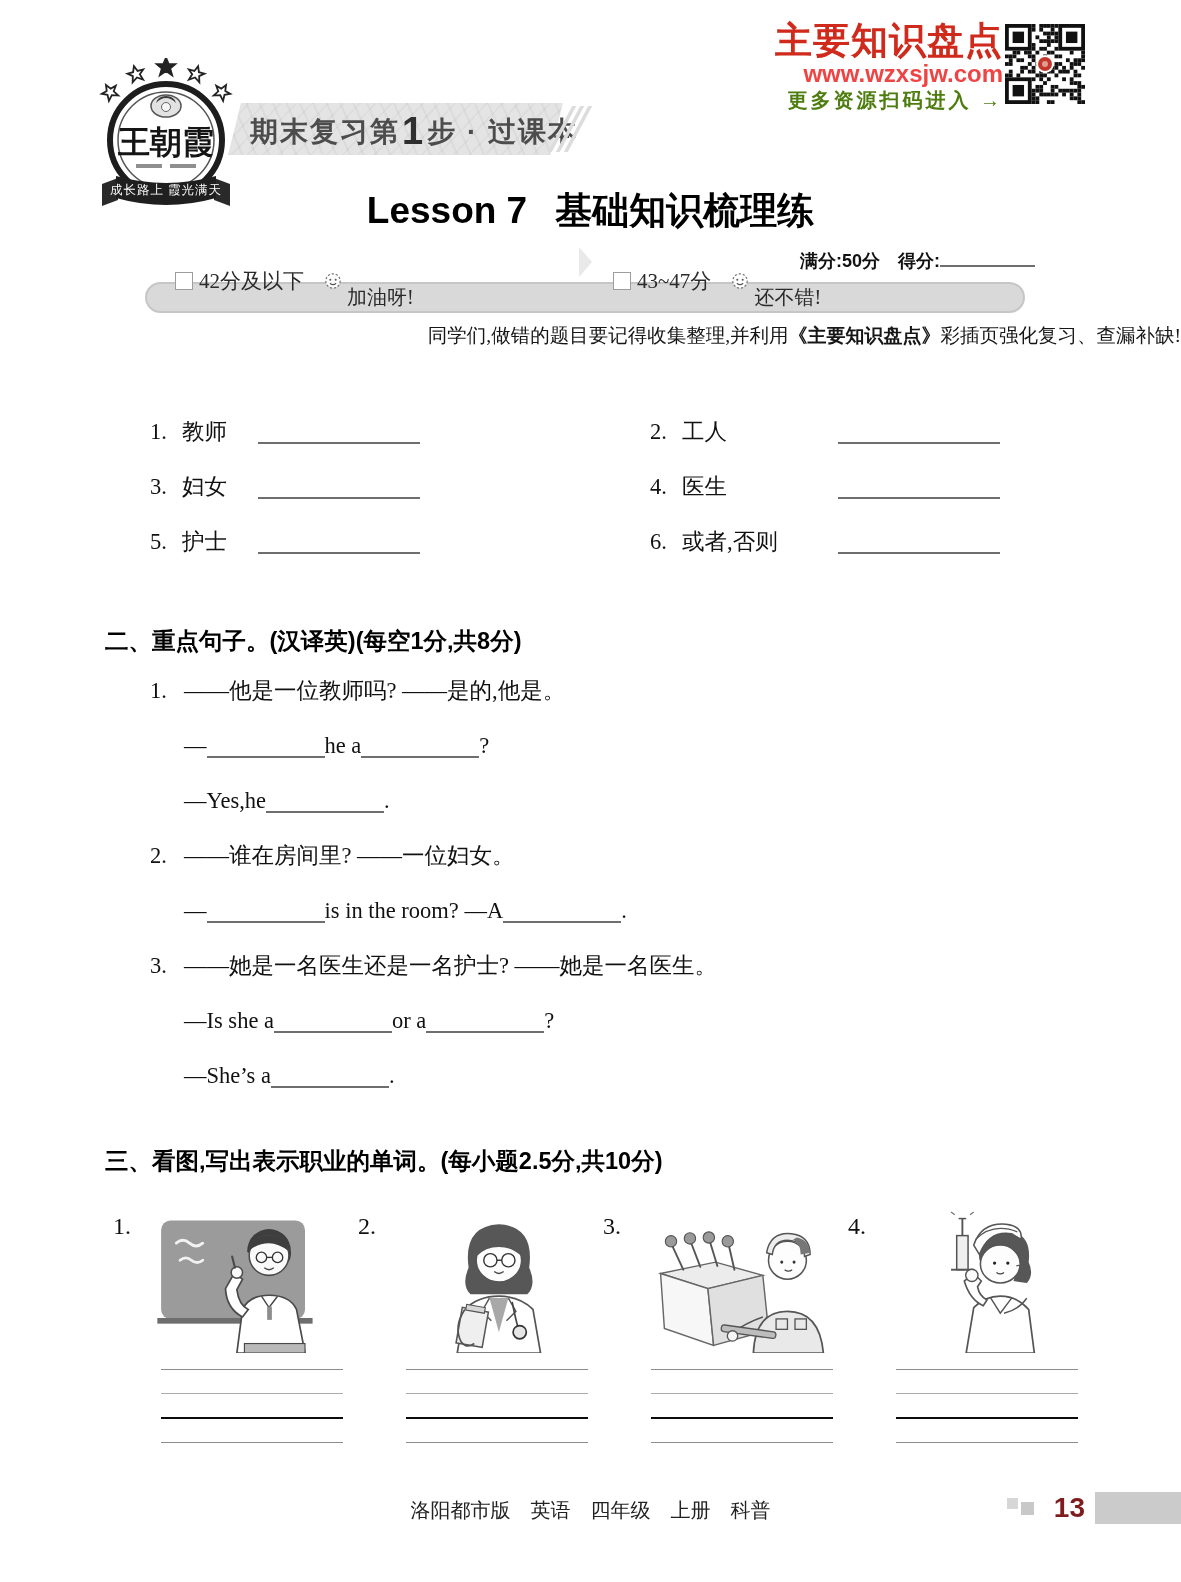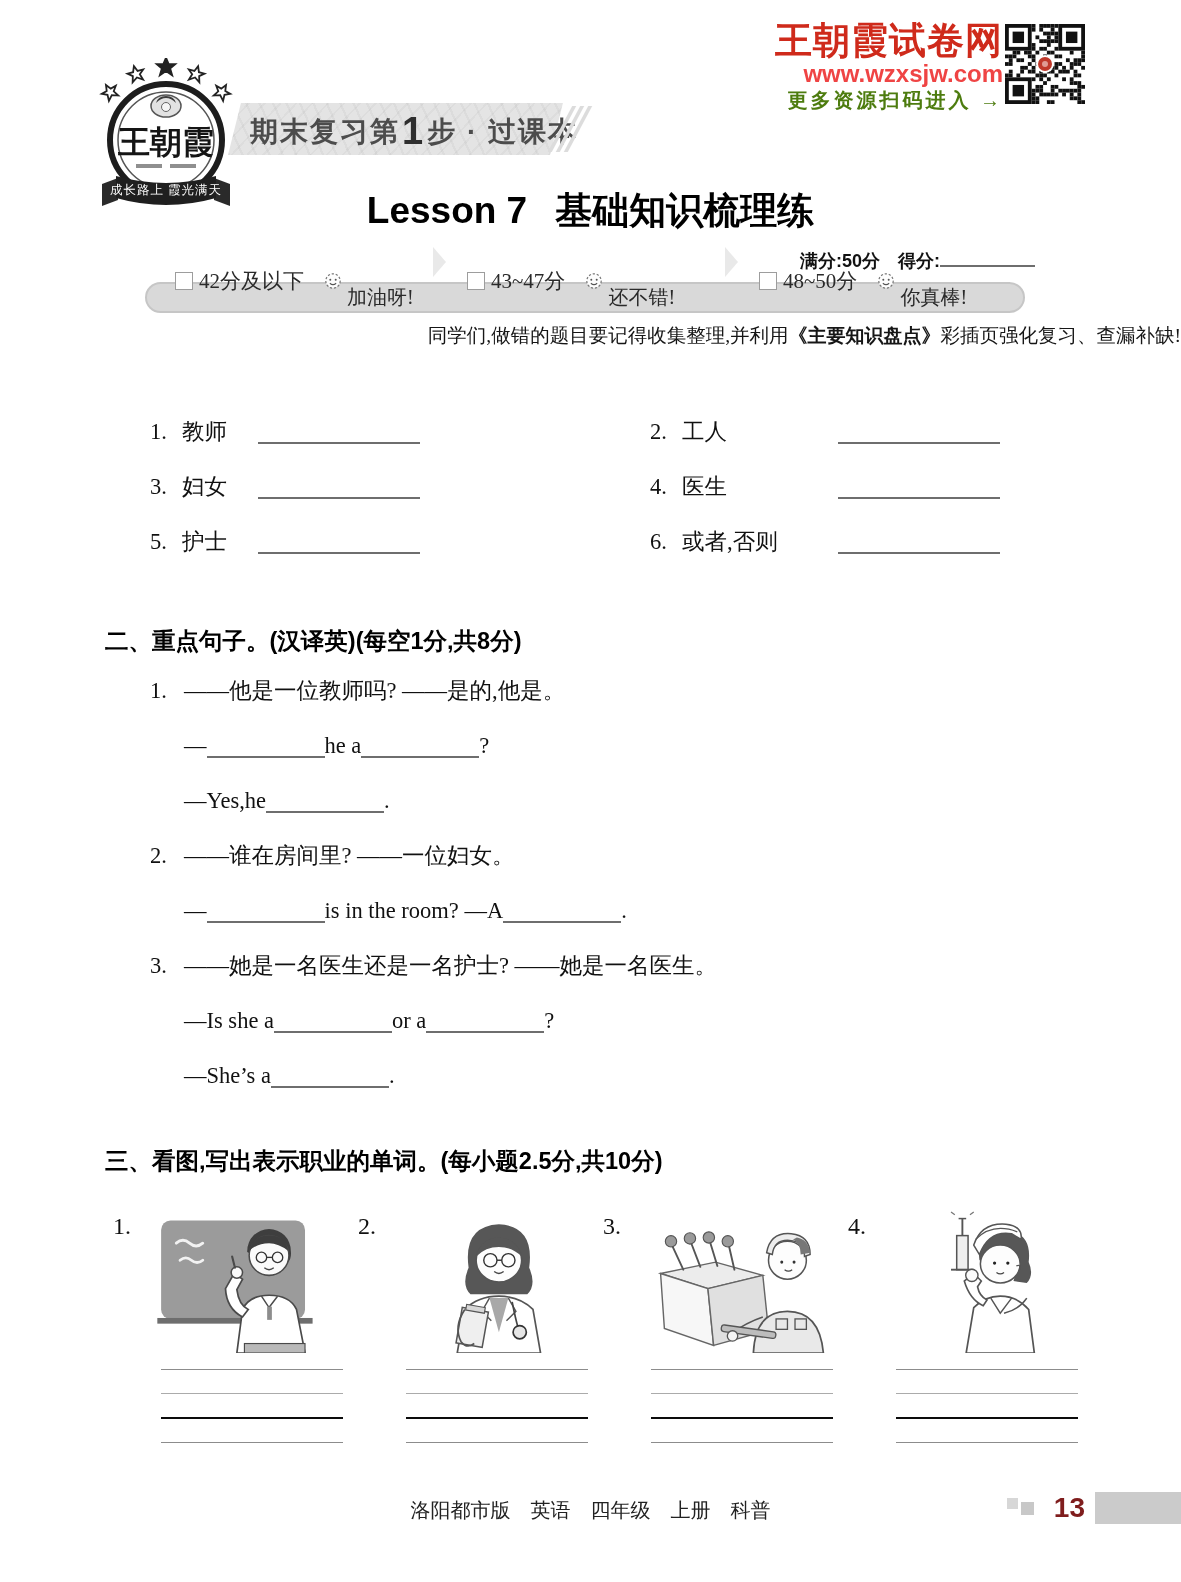--- a/index.html
+++ b/index.html
@@ -117,21 +117,21 @@
       <path d="M24,118 Q74,132 124,118 L124,140 Q74,154 24,140 Z" fill="#1f1f1f"></path>
       <text x="74" y="136" text-anchor="middle" font-family="Liberation Serif, serif" font-size="12.5" fill="#ffffff" letter-spacing="1">成长路上 霞光满天</text>
     </svg>
   </div>
 
   <div class="abs banner"></div>
   <div class="abs banner-text"><span>期末复习第</span><span class="big-step">1</span><span>步 · 过课本</span></div>
   <div class="abs banner-slashes"><i></i><i></i><i></i></div>
 
   <div class="abs site-block">
-    <div class="site-name">王朝霞试卷网</div>
+    <div class="site-name">主要知识盘点</div>
     <div class="site-url">www.wzxsjw.com</div>
     <div class="site-cta">更多资源扫码进入 →</div>
   </div>
   <div class="abs qr" id="qr-holder"><svg width="80" height="80" viewBox="0 0 80 80">
         <rect x="26.67" y="0.00" width="3.81" height="3.81" fill="#111"></rect>
         <rect x="34.29" y="0.00" width="3.81" height="3.81" fill="#111"></rect>
         <rect x="38.10" y="0.00" width="3.81" height="3.81" fill="#111"></rect>
         <rect x="41.90" y="0.00" width="3.81" height="3.81" fill="#111"></rect>
         <rect x="45.71" y="0.00" width="3.81" height="3.81" fill="#111"></rect>
         <rect x="49.52" y="0.00" width="3.81" height="3.81" fill="#111"></rect>
@@ -307,31 +307,20 @@
       <span class="cbox"></span>
       <span class="tier-range">43~47分</span>
       <svg class="face" viewBox="0 0 20 20">
           <circle cx="10" cy="10" r="8" fill="#fdfdfd" stroke="#777" stroke-width="1.3" stroke-dasharray="2.5 2"></circle>
           <circle cx="7" cy="8.5" r="1.1" fill="#555"></circle>
           <circle cx="13" cy="8.5" r="1.1" fill="#555"></circle>
           <path d="M6.5,12.5 q3.5,3 7,0" fill="none" stroke="#555" stroke-width="1.2"></path>
         </svg>
       <span class="tier-remark">还不错!</span>
     </div>
-    <div class="tier">
-      <span class="cbox"></span>
-      <span class="tier-range">48~50分</span>
-      <svg class="face" viewBox="0 0 20 20">
-          <circle cx="10" cy="10" r="8" fill="#fdfdfd" stroke="#777" stroke-width="1.3" stroke-dasharray="2.5 2"></circle>
-          <circle cx="7" cy="8.5" r="1.1" fill="#555"></circle>
-          <circle cx="13" cy="8.5" r="1.1" fill="#555"></circle>
-          <path d="M6.5,12.5 q3.5,3 7,0" fill="none" stroke="#555" stroke-width="1.2"></path>
-        </svg>
-      <span class="tier-remark">你真棒!</span>
-    </div>
   </div>
 
   <div class="abs notice">
     <span>同学们,做错的题目要记得收集整理,并利用</span><b>《主要知识盘点》</b><span>彩插页强化复习、查漏补缺!</span>
   </div>
 
   <div class="abs sec1">
     <div class="w-grid">
       <div class="w-item c1">
           <span class="num">1.</span>

